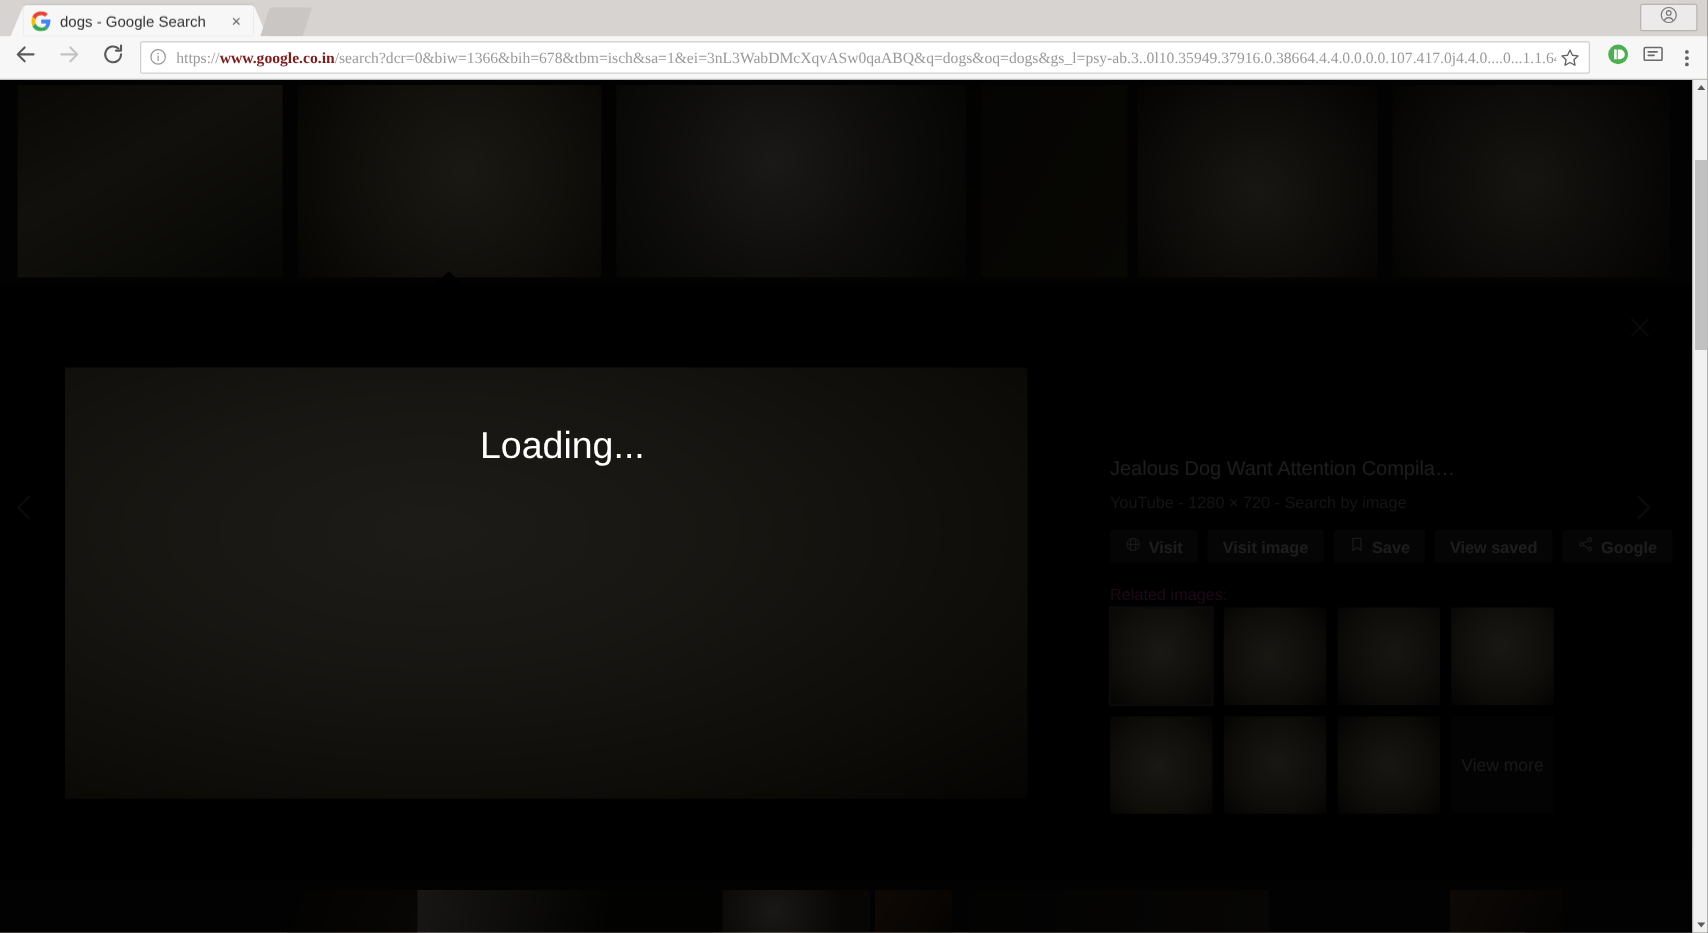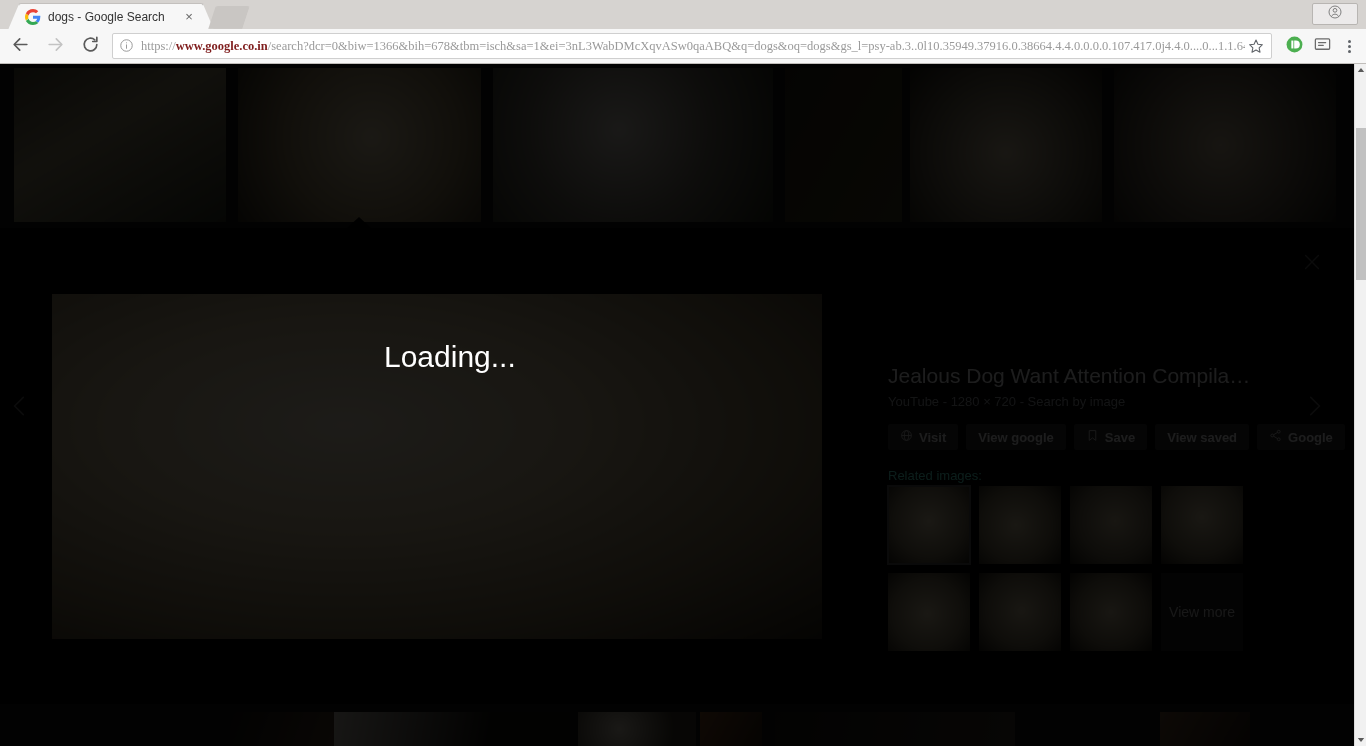--- a/index.html
+++ b/index.html
@@ -146,38 +146,38 @@
   .nav-arrow.left { left: 0px; }
   .nav-arrow.right { right: 20px; }
   .close-x {
     position: absolute; right: 28px; top: 22px; width: 28px; height: 28px;
     display: flex; align-items: center; justify-content: center; cursor: pointer;
   }
 
   .info-panel { position: absolute; left: 888px; top: 0; width: 430px; height: 448px; }
   .img-title {
     position: absolute; left: 0; top: 134px; width: 400px;
-    font-size: 21px; color: #e8eaed; white-space: nowrap;
+    font-size: 16px; color: #e8eaed; white-space: nowrap;
     overflow: hidden; text-overflow: ellipsis; line-height: 28px;
   }
   .img-meta {
     position: absolute; left: 0; top: 165px; font-size: 13px; color: #9aa0a6;
     line-height: 18px;
   }
   .action-row {
     position: absolute; left: 0; top: 196px; display: flex; gap: 8px;
   }
   .action-btn {
     height: 26px; padding: 0 12px; border-radius: 2px;
     background: #2b2b2b; color: #e8eaed; font-size: 13px; font-weight: bold;
     display: flex; align-items: center; gap: 6px; cursor: pointer;
     white-space: nowrap;
   }
   .rel-heading {
-    position: absolute; left: 0; top: 240px; font-size: 13px; color: #5eead4;
+    position: absolute; left: 0; top: 240px; font-size: 13px; color: #ec4899;
   }
   .rel-grid {
     position: absolute; left: 0; top: 258px; width: 340px;
     display: grid; grid-template-columns: repeat(4, 82px);
     grid-auto-rows: 78px; gap: 9px;
   }
   .rel-thumb { width: 82px; height: 78px; background-size: cover; background-position: center; }
   .rel-thumb.selected { outline: 2px solid #555; outline-offset: -1px; }
   .rel-thumb.more {
     display: flex; align-items: center; justify-content: center;
@@ -374,21 +374,21 @@
               <span>
                 <svg viewBox="0 0 24 24" width="13" height="13" fill="none" stroke="#c8c8c8" stroke-width="1.7">
                   <circle cx="12" cy="12" r="9"></circle>
                     <ellipse cx="12" cy="12" rx="4" ry="9"></ellipse>
                     <line x1="3" y1="12" x2="21" y2="12"></line>
                 </svg>
               </span>
               <span>Visit</span>
             </div>
             <div class="action-btn">
-              <span>View google</span>
+              <span>Visit image</span>
             </div>
             <div class="action-btn">
               <span>
                 <svg viewBox="0 0 24 24" width="13" height="13" fill="none" stroke="#c8c8c8" stroke-width="1.8" stroke-linejoin="round">
                   <path d="M6 3h12v18l-6-4.5L6 21z"></path>
                 </svg>
               </span>
               <span>Save</span>
             </div>
             <div class="action-btn">

